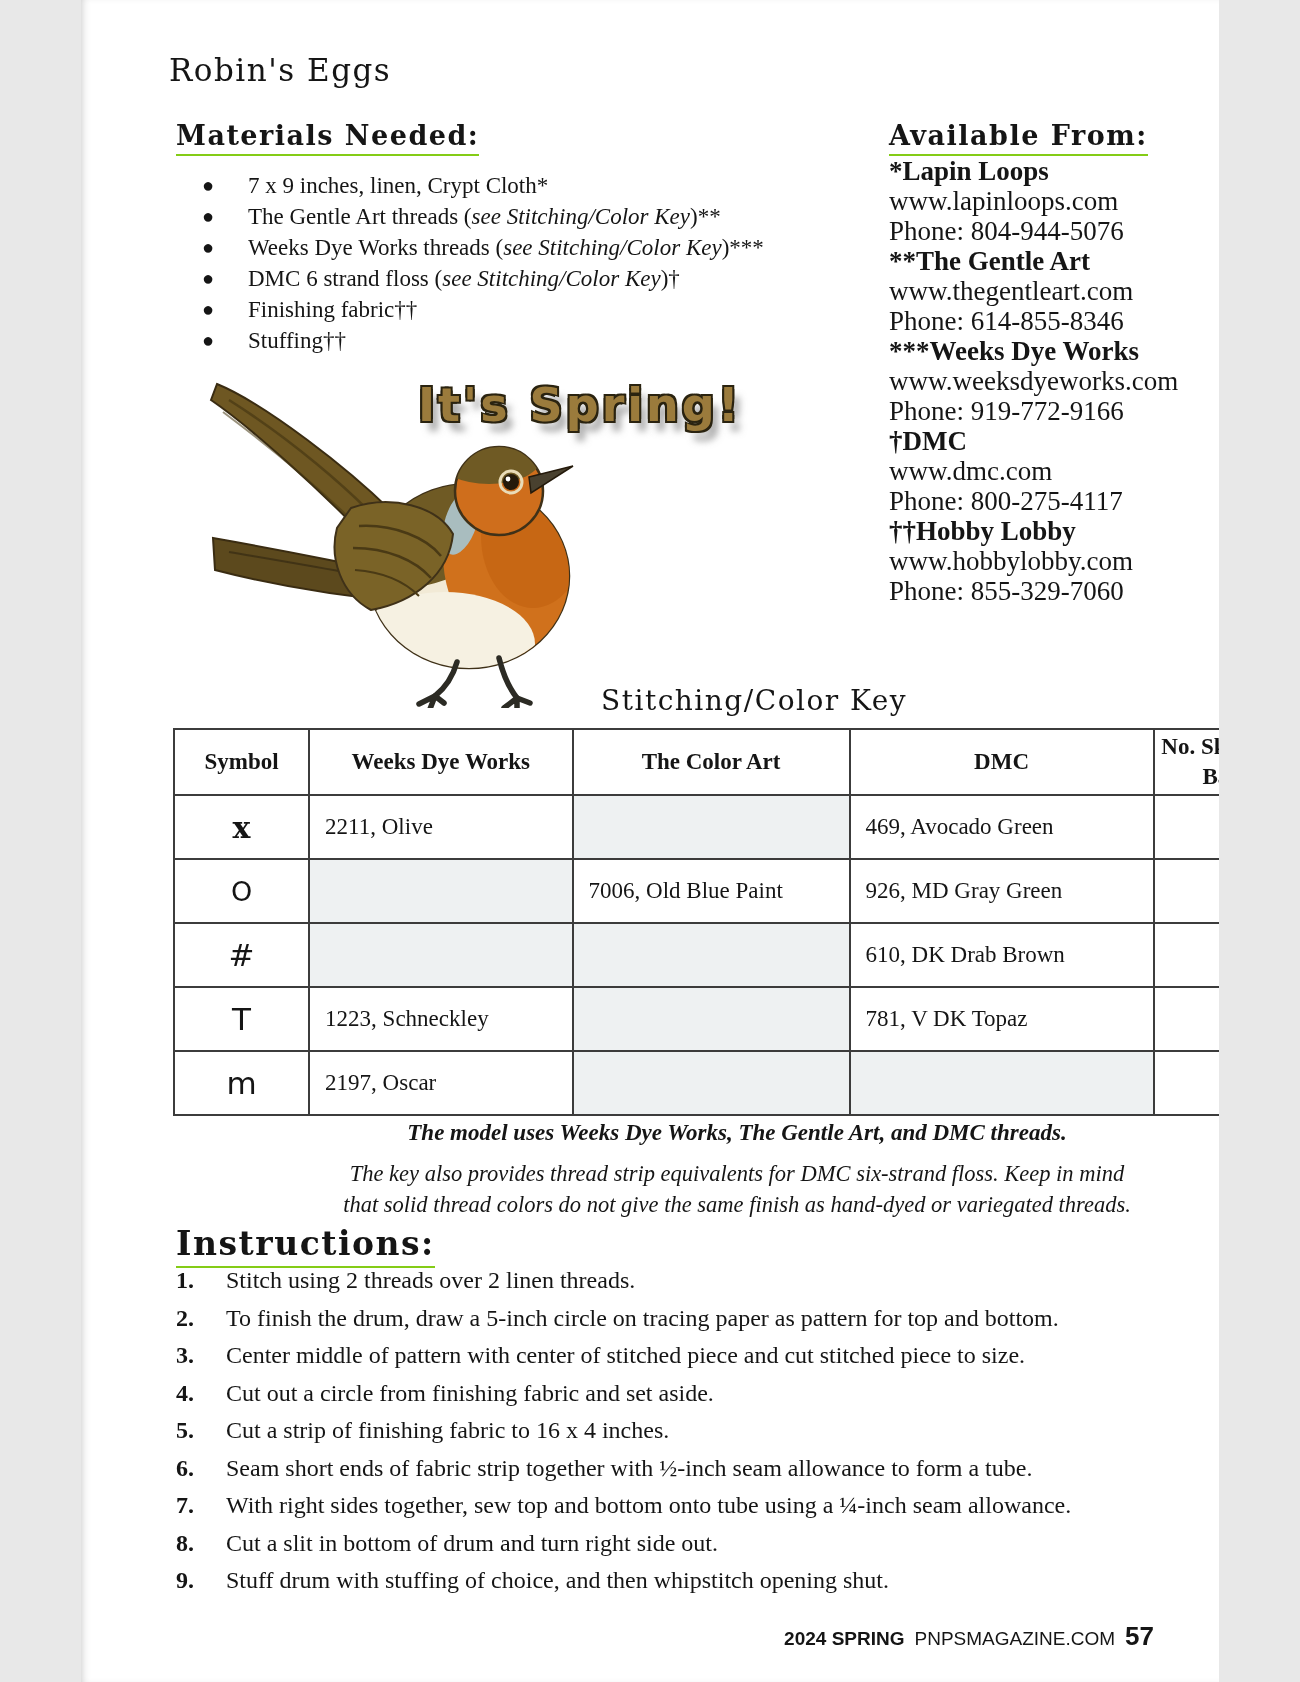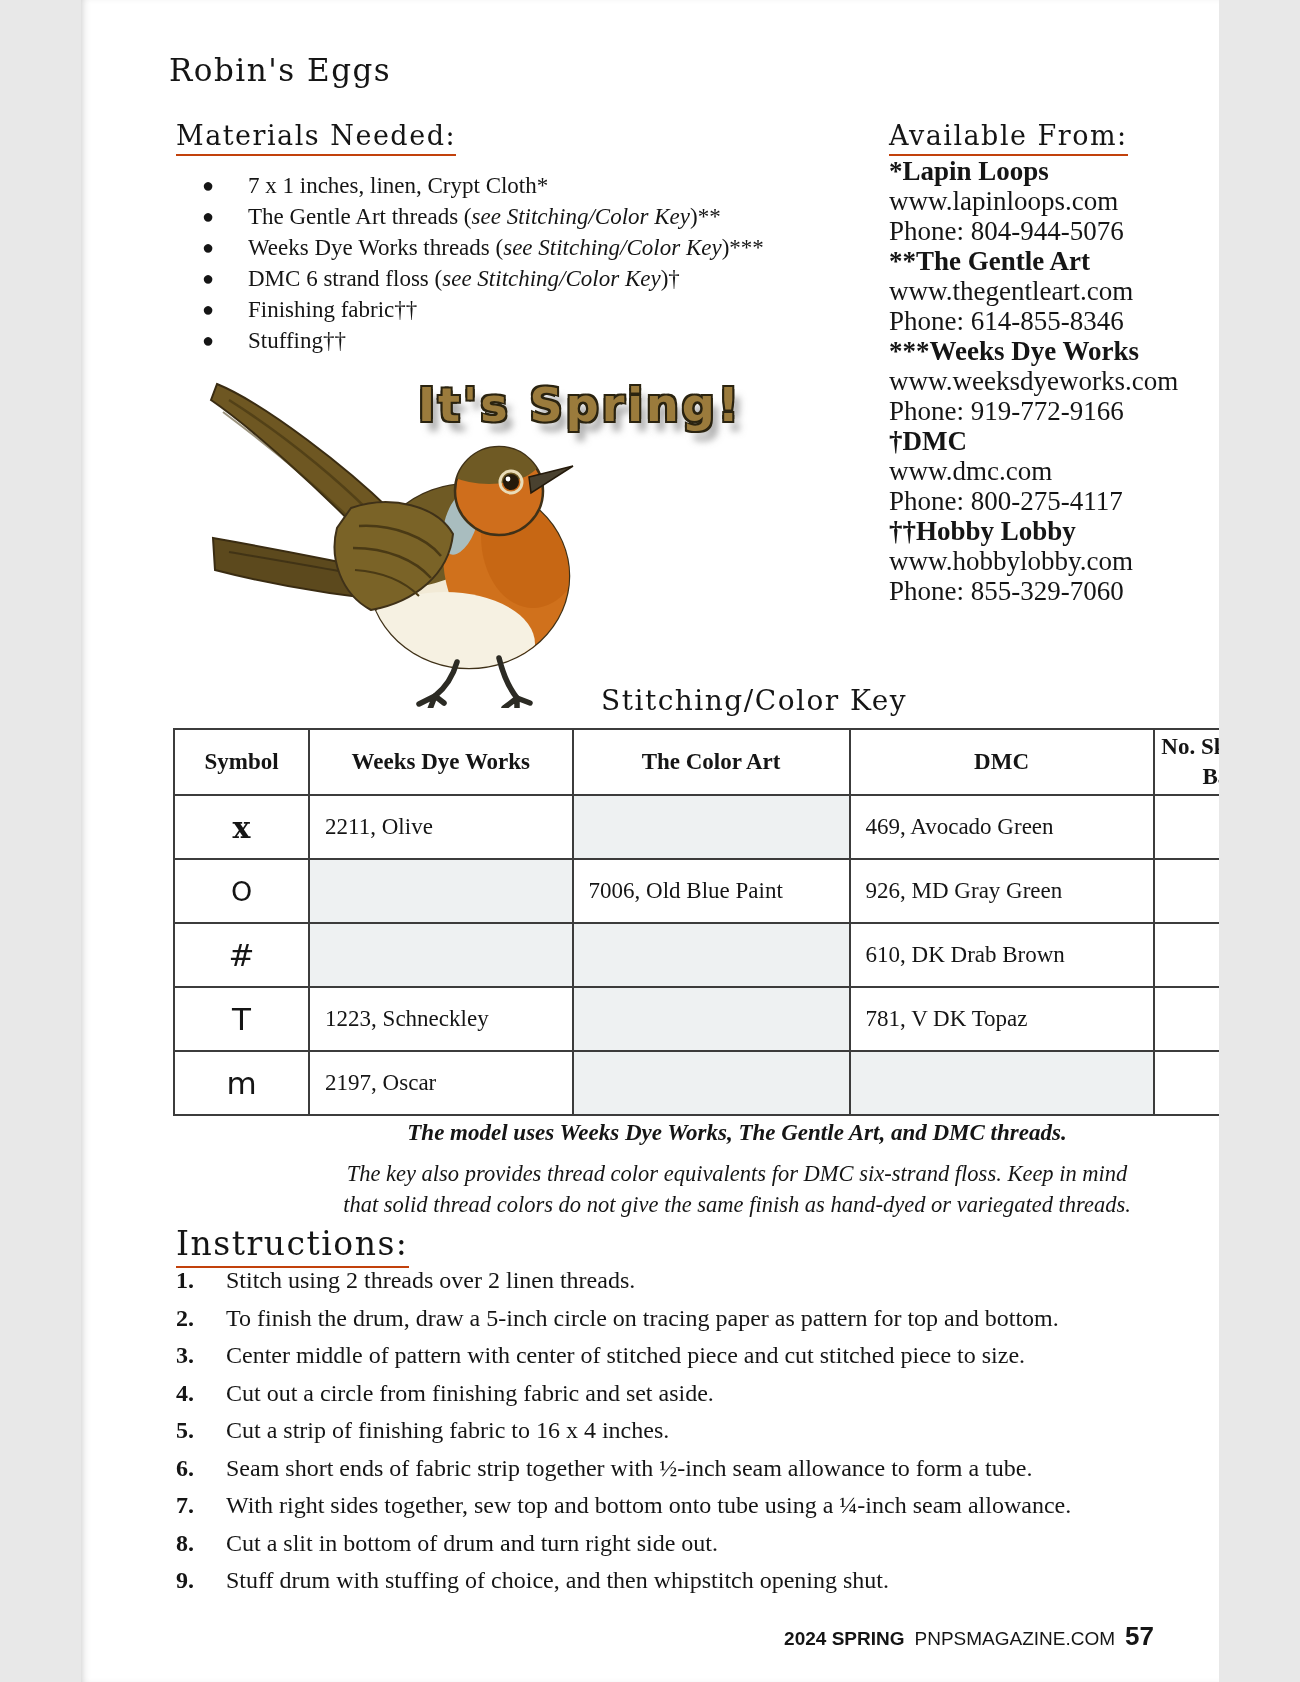--- a/index.html
+++ b/index.html
@@ -11,21 +11,21 @@
     font-family:"Liberation Serif", serif;
     color:#151515;
     overflow:hidden;
     box-shadow:inset 6px 0 10px -6px rgba(0,0,0,.25);
   }
   .fancy{
     font-family:"DejaVu Serif", serif;
     letter-spacing:1.5px;
     font-weight:400;
   }
-  .underlined{border-bottom:2px solid #c2410c;padding-bottom:3px;display:inline-block;}
+  .underlined{border-bottom:2px solid #84cc16;padding-bottom:3px;display:inline-block;font-weight:bold;}
 
   
   .title{position:absolute;left:88px;top:52px;font-size:31px;}
 
   
   .materials{position:absolute;left:95px;top:120px;width:690px;}
   .materials .heading{font-size:27px;}
   .materials ul{list-style:none;margin:14px 0 0 0;padding:0;}
   .materials li{display:flex;font-size:23px;line-height:31px;}
   .materials .bullet{width:46px;text-align:left;padding-left:26px;font-size:20px;}
@@ -102,21 +102,21 @@
 
 <div class="page">
 
   <div class="title fancy">Robin's Eggs</div>
 
   <div class="materials">
     <span class="heading fancy underlined">Materials Needed:</span>
     <ul>
       <li>
         <span class="bullet">●</span>
-        <span><span>7 x 1 inches, linen, Crypt Cloth*</span><span class="it"></span><span></span></span>
+        <span><span>7 x 9 inches, linen, Crypt Cloth*</span><span class="it"></span><span></span></span>
       </li>
       <li>
         <span class="bullet">●</span>
         <span><span>The Gentle Art threads (</span><span class="it">see Stitching/Color Key</span><span>)**</span></span>
       </li>
       <li>
         <span class="bullet">●</span>
         <span><span>Weeks Dye Works threads (</span><span class="it">see Stitching/Color Key</span><span>)***</span></span>
       </li>
       <li>
@@ -270,21 +270,21 @@
         <td class="cell-text">2197, Oscar</td>
         <td class="cell-text shaded"></td>
         <td class="cell-text shaded"></td>
         <td class="cell-center">1</td>
       </tr>
     </tbody>
   </table>
 
   <div class="note-bold">The model uses Weeks Dye Works, The Gentle Art, and DMC threads.</div>
   <div class="note-italic">
-    <div>The key also provides thread color equivalents for DMC six-strand floss. Keep in mind</div>
+    <div>The key also provides thread strip equivalents for DMC six-strand floss. Keep in mind</div>
     <div>that solid thread colors do not give the same finish as hand-dyed or variegated threads.</div>
   </div>
 
   <span class="instructions-heading fancy underlined">Instructions:</span>
   <div class="steps">
     <div class="step">
         <span class="num">1.</span>
         <span>Stitch using 2 threads over 2 linen threads.</span>
       </div>
     <div class="step">

